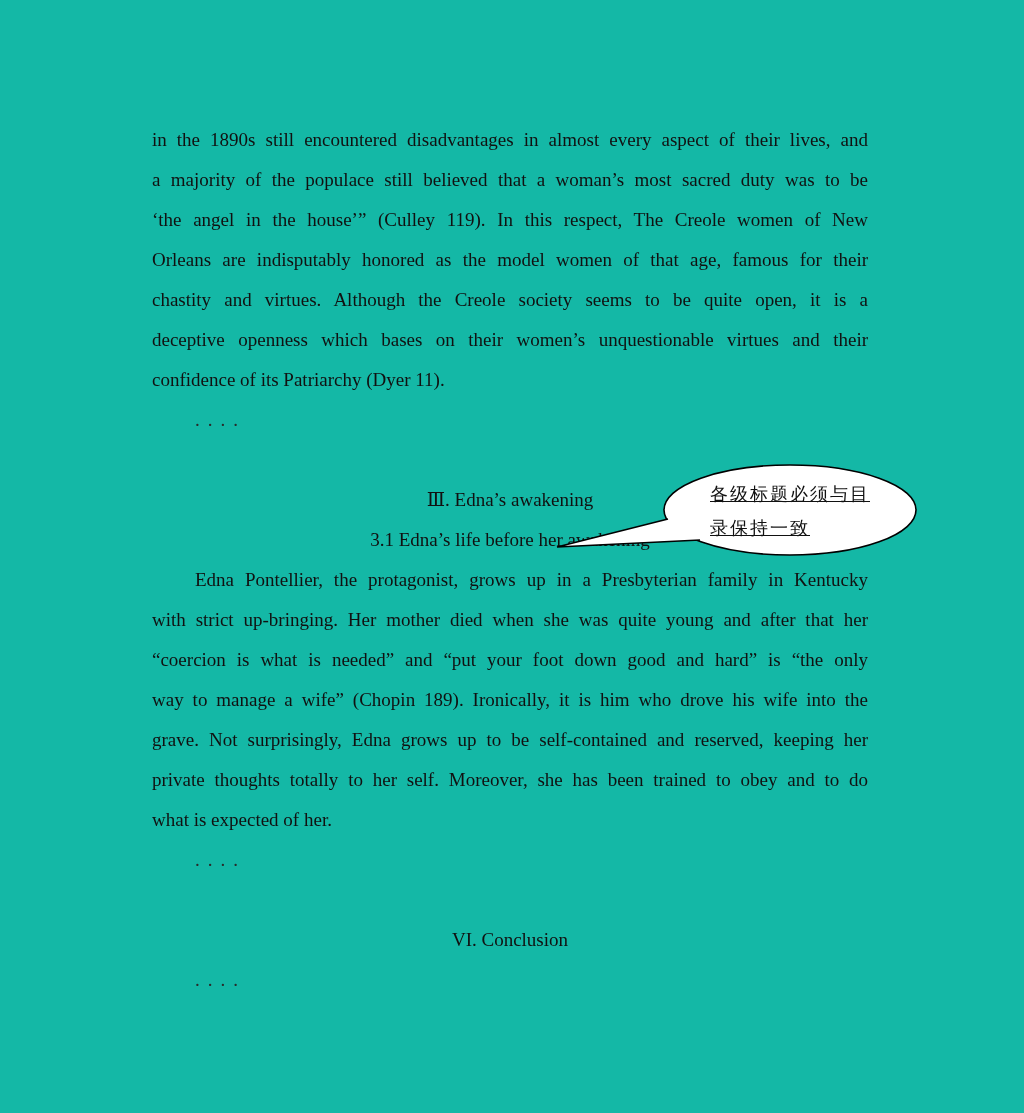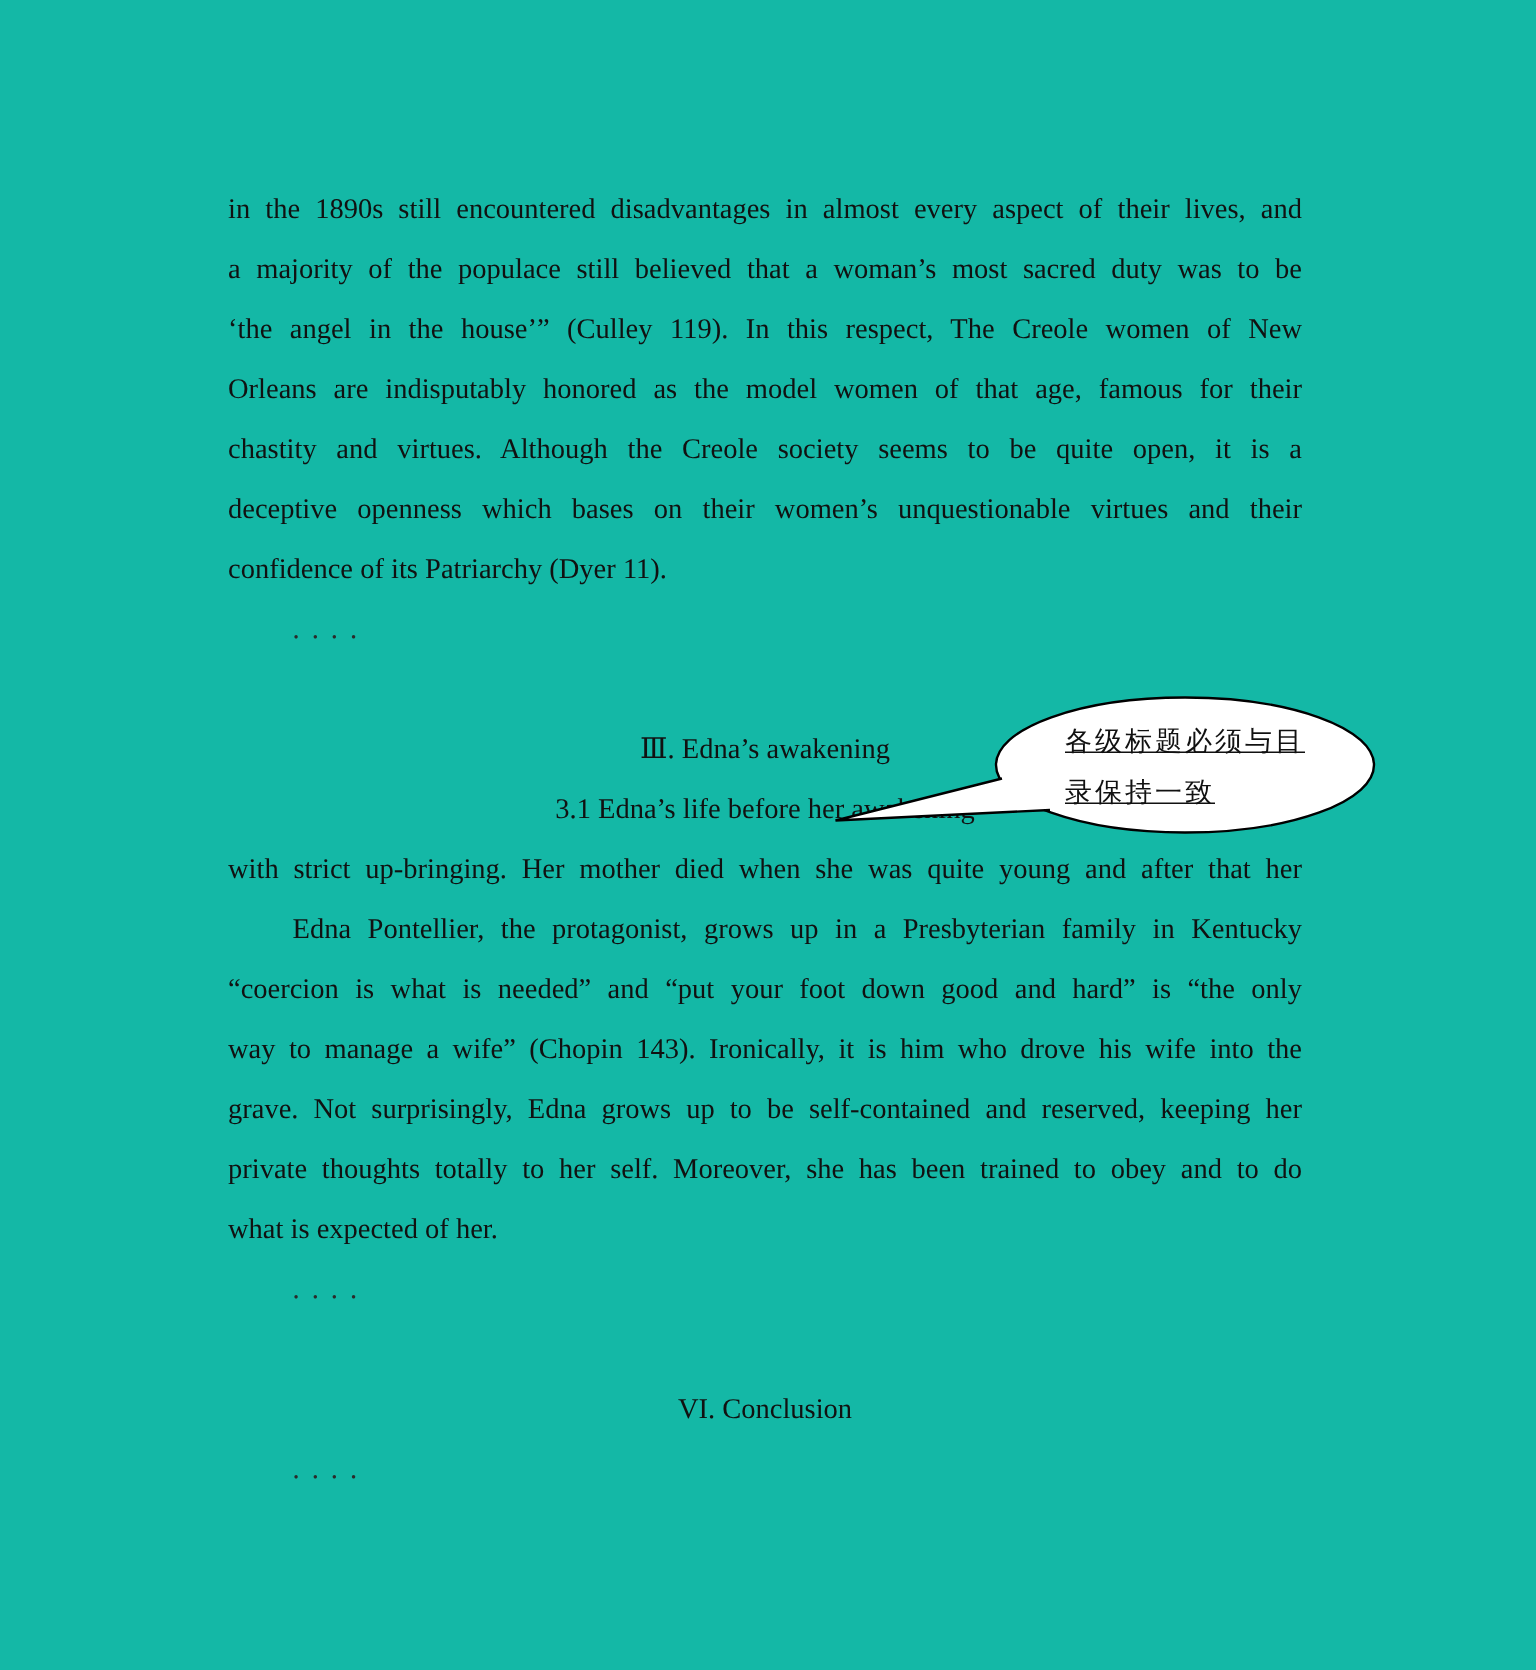--- a/index.html
+++ b/index.html
@@ -71,24 +71,24 @@
     </div>
 
     <div class="line dots">....</div>
 
     <div class="spacer"></div>
 
     <div class="line heading">Ⅲ. Edna’s awakening</div>
     <div class="line heading">3.1 Edna’s life before her awakening</div>
 
     <div>
+      <div class="line just indent">Edna Pontellier, the protagonist, grows up in a Presbyterian family in Kentucky</div>
       <div class="line just">with strict up-bringing. Her mother died when she was quite young and after that her</div>
-      <div class="line just indent">Edna Pontellier, the protagonist, grows up in a Presbyterian family in Kentucky</div>
       <div class="line just">“coercion is what is needed” and “put your foot down good and hard” is “the only</div>
-      <div class="line just">way to manage a wife” (Chopin 143). Ironically, it is him who drove his wife into the</div>
+      <div class="line just">way to manage a wife” (Chopin 189). Ironically, it is him who drove his wife into the</div>
       <div class="line just">grave. Not surprisingly, Edna grows up to be self-contained and reserved, keeping her</div>
       <div class="line just">private thoughts totally to her self. Moreover, she has been trained to obey and to do</div>
       <div class="line lastline">what is expected of her.</div>
     </div>
 
     <div class="line dots">....</div>
 
     <div class="spacer"></div>
 
     <div class="line heading">VI. Conclusion</div>

